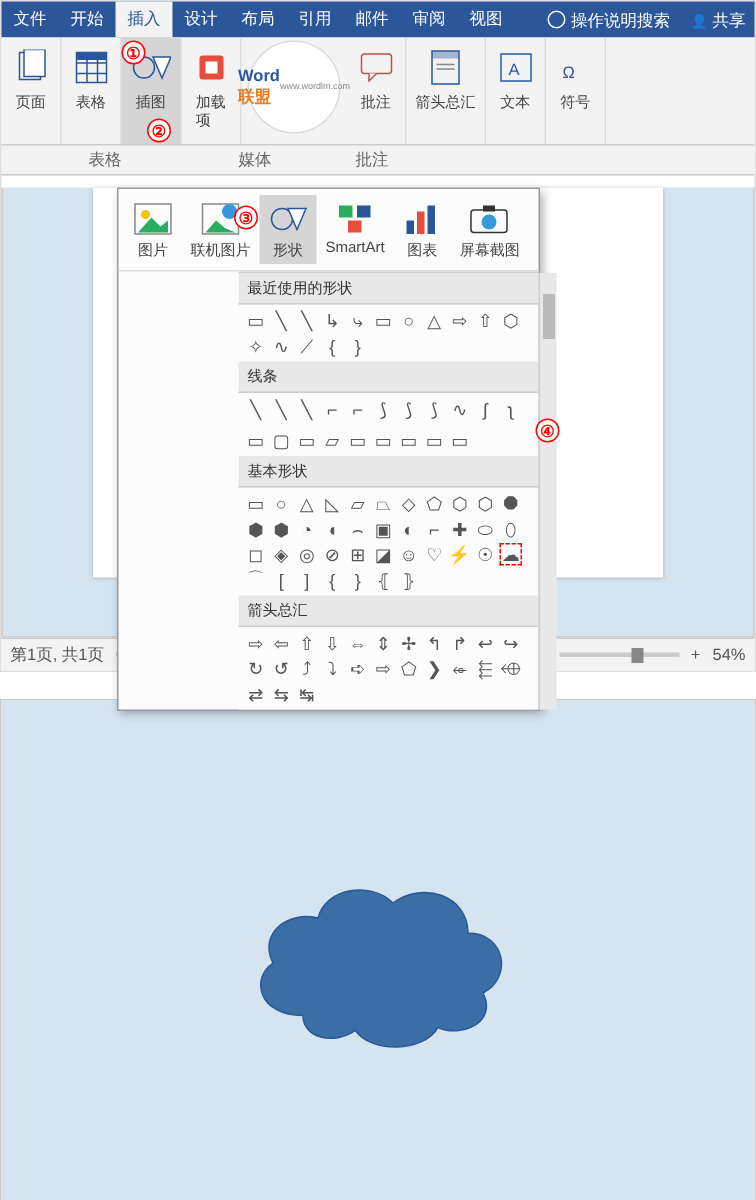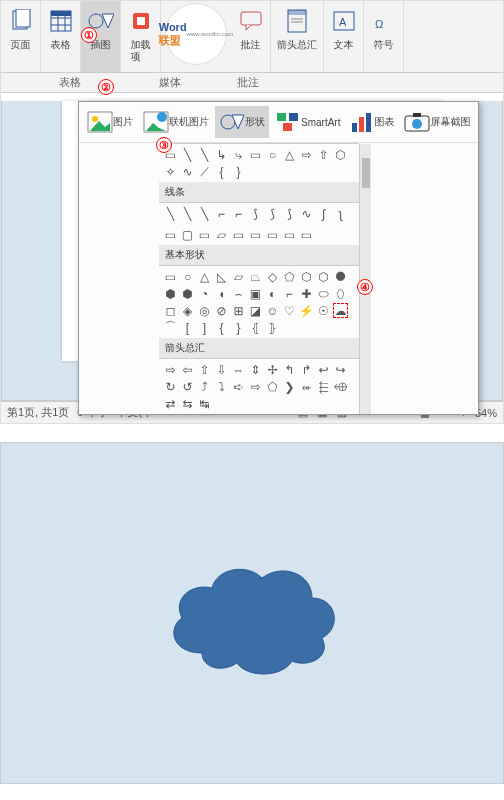--- a/index.html
+++ b/index.html
@@ -16,21 +16,21 @@
 .group .lbl{font-size:10px;color:#444;line-height:12px}
 .group.sel{background:#d5d5d5}
 .logo{width:62px;height:62px;border-radius:50%;background:#fff;border:1px solid #ddd;display:flex;flex-direction:row;align-items:center;justify-content:center;font-size:9px;color:#2b579a;font-weight:bold;margin:2px 4px}
 .logo .small{font-size:6px;color:#888;font-weight:normal}
 .sublabels{background:#f3f3f3;display:flex;border-bottom:1px solid #ccc;font-size:10px;color:#666;padding:2px 0}
 .sublabels span{flex:0 0 auto;padding:0 8px}
 .docarea{background:#d6e4f0;height:300px;position:relative;border:1px solid #ccc;border-top:none}
 .page{background:#fff;width:380px;height:260px;margin:8px auto 0;box-shadow:0 0 3px rgba(0,0,0,.2)}
 .dropdown{position:absolute;top:0;left:76px;background:#fcfcfc;border:1px solid #999;box-shadow:2px 2px 6px rgba(0,0,0,.3);z-index:10}
 .droprow{display:flex;padding:4px;gap:2px;border-bottom:1px solid #ddd}
-.dropitem{display:flex;flex-direction:row;align-items:center;padding:2px 4px;min-width:38px}
+.dropitem{display:flex;flex-direction:column;align-items:center;padding:2px 4px;min-width:38px}
 .dropitem .di{height:28px;display:flex;align-items:center}
 .dropitem .dl{font-size:10px;color:#444}
 .dropitem.sel{background:#d5d5d5}
 .shapepanel{background:#fcfcfc;border-top:1px solid #ccc;width:200px;margin-left:80px}
 .shapepanel .hdr{background:#e8e8e8;font-size:10px;color:#333;padding:3px 6px;border-bottom:1px solid #ccc}
 .shapepanel .grid{display:flex;flex-wrap:wrap;padding:3px 4px;gap:2px;position:relative}
 .shp{width:15px;height:15px;display:flex;align-items:center;justify-content:center;color:#555;font-size:12px}
 .shp.hl{border:1.5px dashed red}
 .scroll{position:absolute;right:-12px;top:0;width:12px;height:100%;background:#e8e8e8;border-left:1px solid #ccc}
 .scroll .thumb{background:#bbb;width:8px;height:30px;margin:14px auto 0}
@@ -48,20 +48,36 @@
 </style>
 </head>
 <body>
 
 <div class="top" style="position:relative">
   <div class="num n1">①</div>
   <div class="num n2">②</div>
   <div class="num n3">③</div>
   <div class="num n4">④</div>
 
+  <div class="menubar">
+    <div class="tab">文件</div>
+    <div class="tab">开始</div>
+    <div class="tab active">插入</div>
+    <div class="tab">设计</div>
+    <div class="tab">布局</div>
+    <div class="tab">引用</div>
+    <div class="tab">邮件</div>
+    <div class="tab">审阅</div>
+    <div class="tab">视图</div>
+    <div class="right">
+      <span class="bulb"></span>
+      <span>操作说明搜索</span>
+      <span style="margin-left:10px"><span style="font-size:9px">👤</span> <span>共享</span></span>
+    </div>
+  </div>
 
   <div class="ribbon">
     <div class="group">
       <div class="ico">
           <svg width="20" height="24">
             <rect x="2" y="2" width="14" height="18" fill="none" stroke="#2b579a"></rect>
             <rect x="5" y="0" width="14" height="18" fill="#fff" stroke="#2b579a"></rect>
           </svg>
         </div>
       <div class="lbl">页面</div>
@@ -209,20 +225,21 @@
               </svg>
             </div>
             <div class="dl">屏幕截图</div>
           </div>
       </div>
 
       <div class="shapepanel" style="position:relative">
         <div class="scroll">
             <div class="thumb"></div>
           </div>
+        <div class="hdr">最近使用的形状</div>
         <div class="grid">
           <span class="shp">▭</span>
             <span class="shp">╲</span>
             <span class="shp">╲</span>
             <span class="shp">↳</span>
             <span class="shp">⤷</span>
             <span class="shp">▭</span>
             <span class="shp">○</span>
             <span class="shp">△</span>
             <span class="shp">⇨</span>

